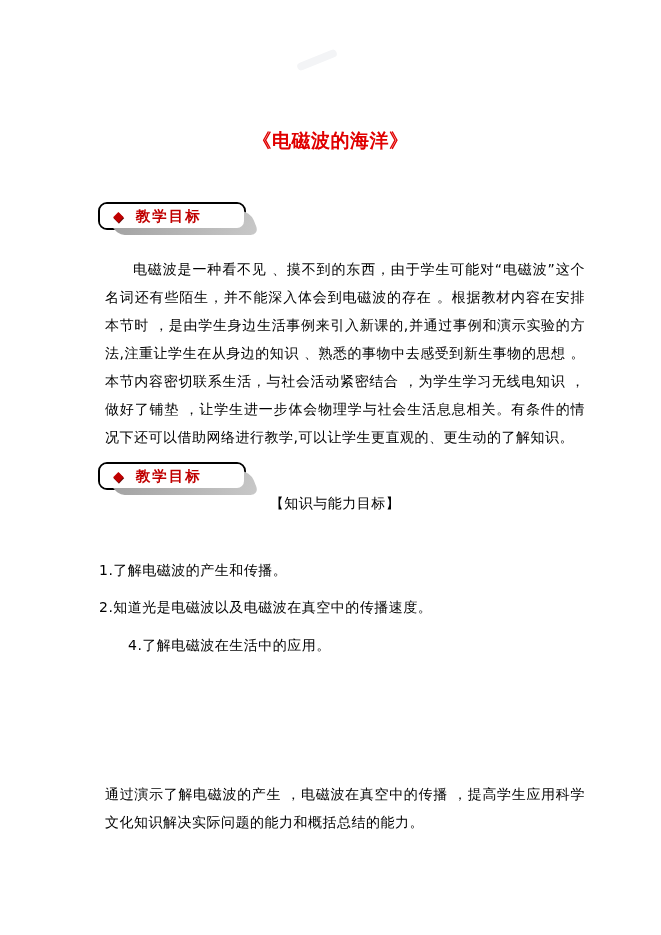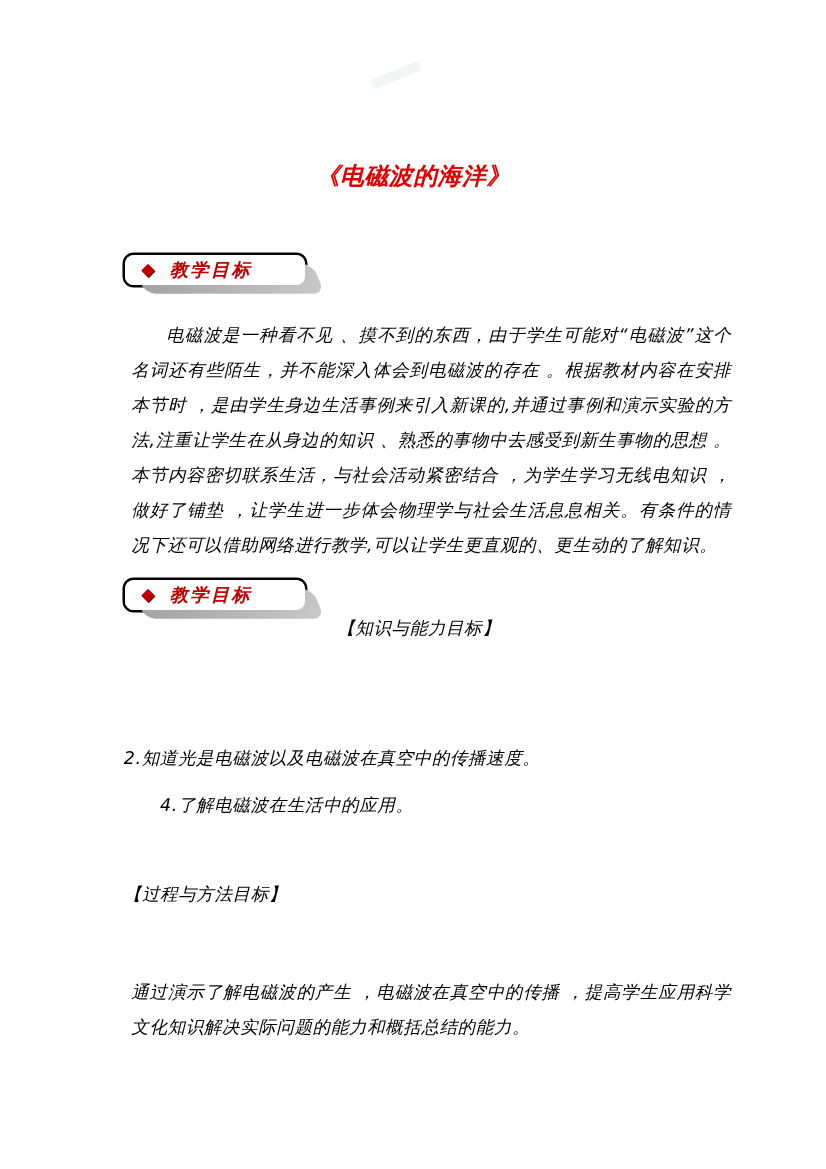--- a/index.html
+++ b/index.html
@@ -7,21 +7,20 @@
   body {
     font-family: "DejaVu Sans", sans-serif;
     color: #000000;
   }
   .page {
     position: relative;
     width: 661px;
     height: 935px;
     background: #ffffff;
     overflow: hidden;
-    font-style: italic;
   }
   .watermark {
     position: absolute;
     left: 296px;
     top: 56px;
     width: 42px;
     height: 8px;
     background: #f3f4f6;
     border-radius: 4px;
     transform: rotate(-22deg);
@@ -137,21 +136,21 @@
 
   <div class="section-header box-2">
     <div class="inner">
       <span class="diamond">◆</span>
       <span class="section-label">教学目标</span>
     </div>
   </div>
 
   <p class="sub-heading h-knowledge">【知识与能力目标】</p>
 
+  <p class="list-item item-1">1.了解电磁波的产生和传播。</p>
   <p class="list-item item-2">2.知道光是电磁波以及电磁波在真空中的传播速度。</p>
   <p class="list-item item-4">4.了解电磁波在生活中的应用。</p>
 
-  <p class="sub-heading h-process">【过程与方法目标】</p>
 
   <p class="body-par process-par">通过演示了解电磁波的产生 ，电磁波在真空中的传播 ，提高学生应用科学文化知识解决实际问题的能力和概括总结的能力。</p>
 
 
 </div>
 
 </body></html>

